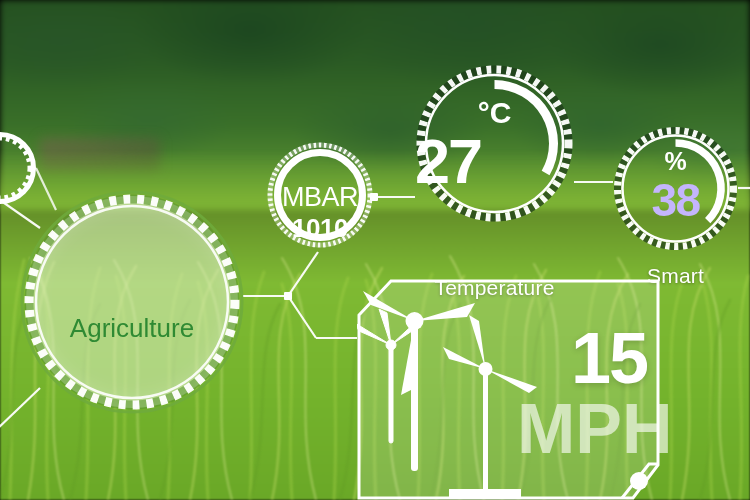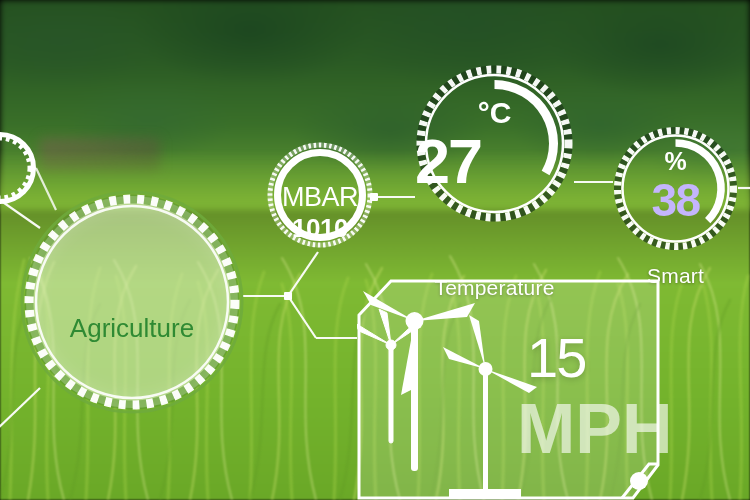--- a/index.html
+++ b/index.html
@@ -73,22 +73,22 @@
     color:#1f7a1f;font-size:54px;font-weight:700;line-height:56px;letter-spacing:-1px;}
   #badge-brand .t2{position:absolute;left:0;right:0;top:124px;text-align:center;
     color:#2f8a33;font-size:26px;font-weight:400;line-height:36px;}
 
   
   #gauge-edge-partial{position:absolute;left:-36px;top:132px;width:72px;height:72px;}
   #gauge-edge-partial .ring-solid{border:5px solid #fff;}
 
   
   #panel-wind{position:absolute;left:357px;top:279px;width:303px;height:221px;}
-  .wind-num{position:absolute;left:170px;top:35px;width:120px;text-align:left;
-    color:#ffffff;font-size:56px;font-weight:400;line-height:88px;letter-spacing:-2px;
+  .wind-num{position:absolute;left:170px;top:35px;width:120px;text-align:right;
+    color:#ffffff;font-size:72px;font-weight:700;line-height:88px;letter-spacing:-2px;
     text-shadow:0 2px 6px rgba(0,0,0,.18);}
   .wind-unit{position:absolute;left:160px;top:122px;width:140px;text-align:center;
     color:rgba(255,255,255,.62);font-size:70px;font-weight:700;line-height:56px;letter-spacing:0px;}
 </style>
 </head>
 <body>
 
 <div id="stage">
 
   <div class="bg">

